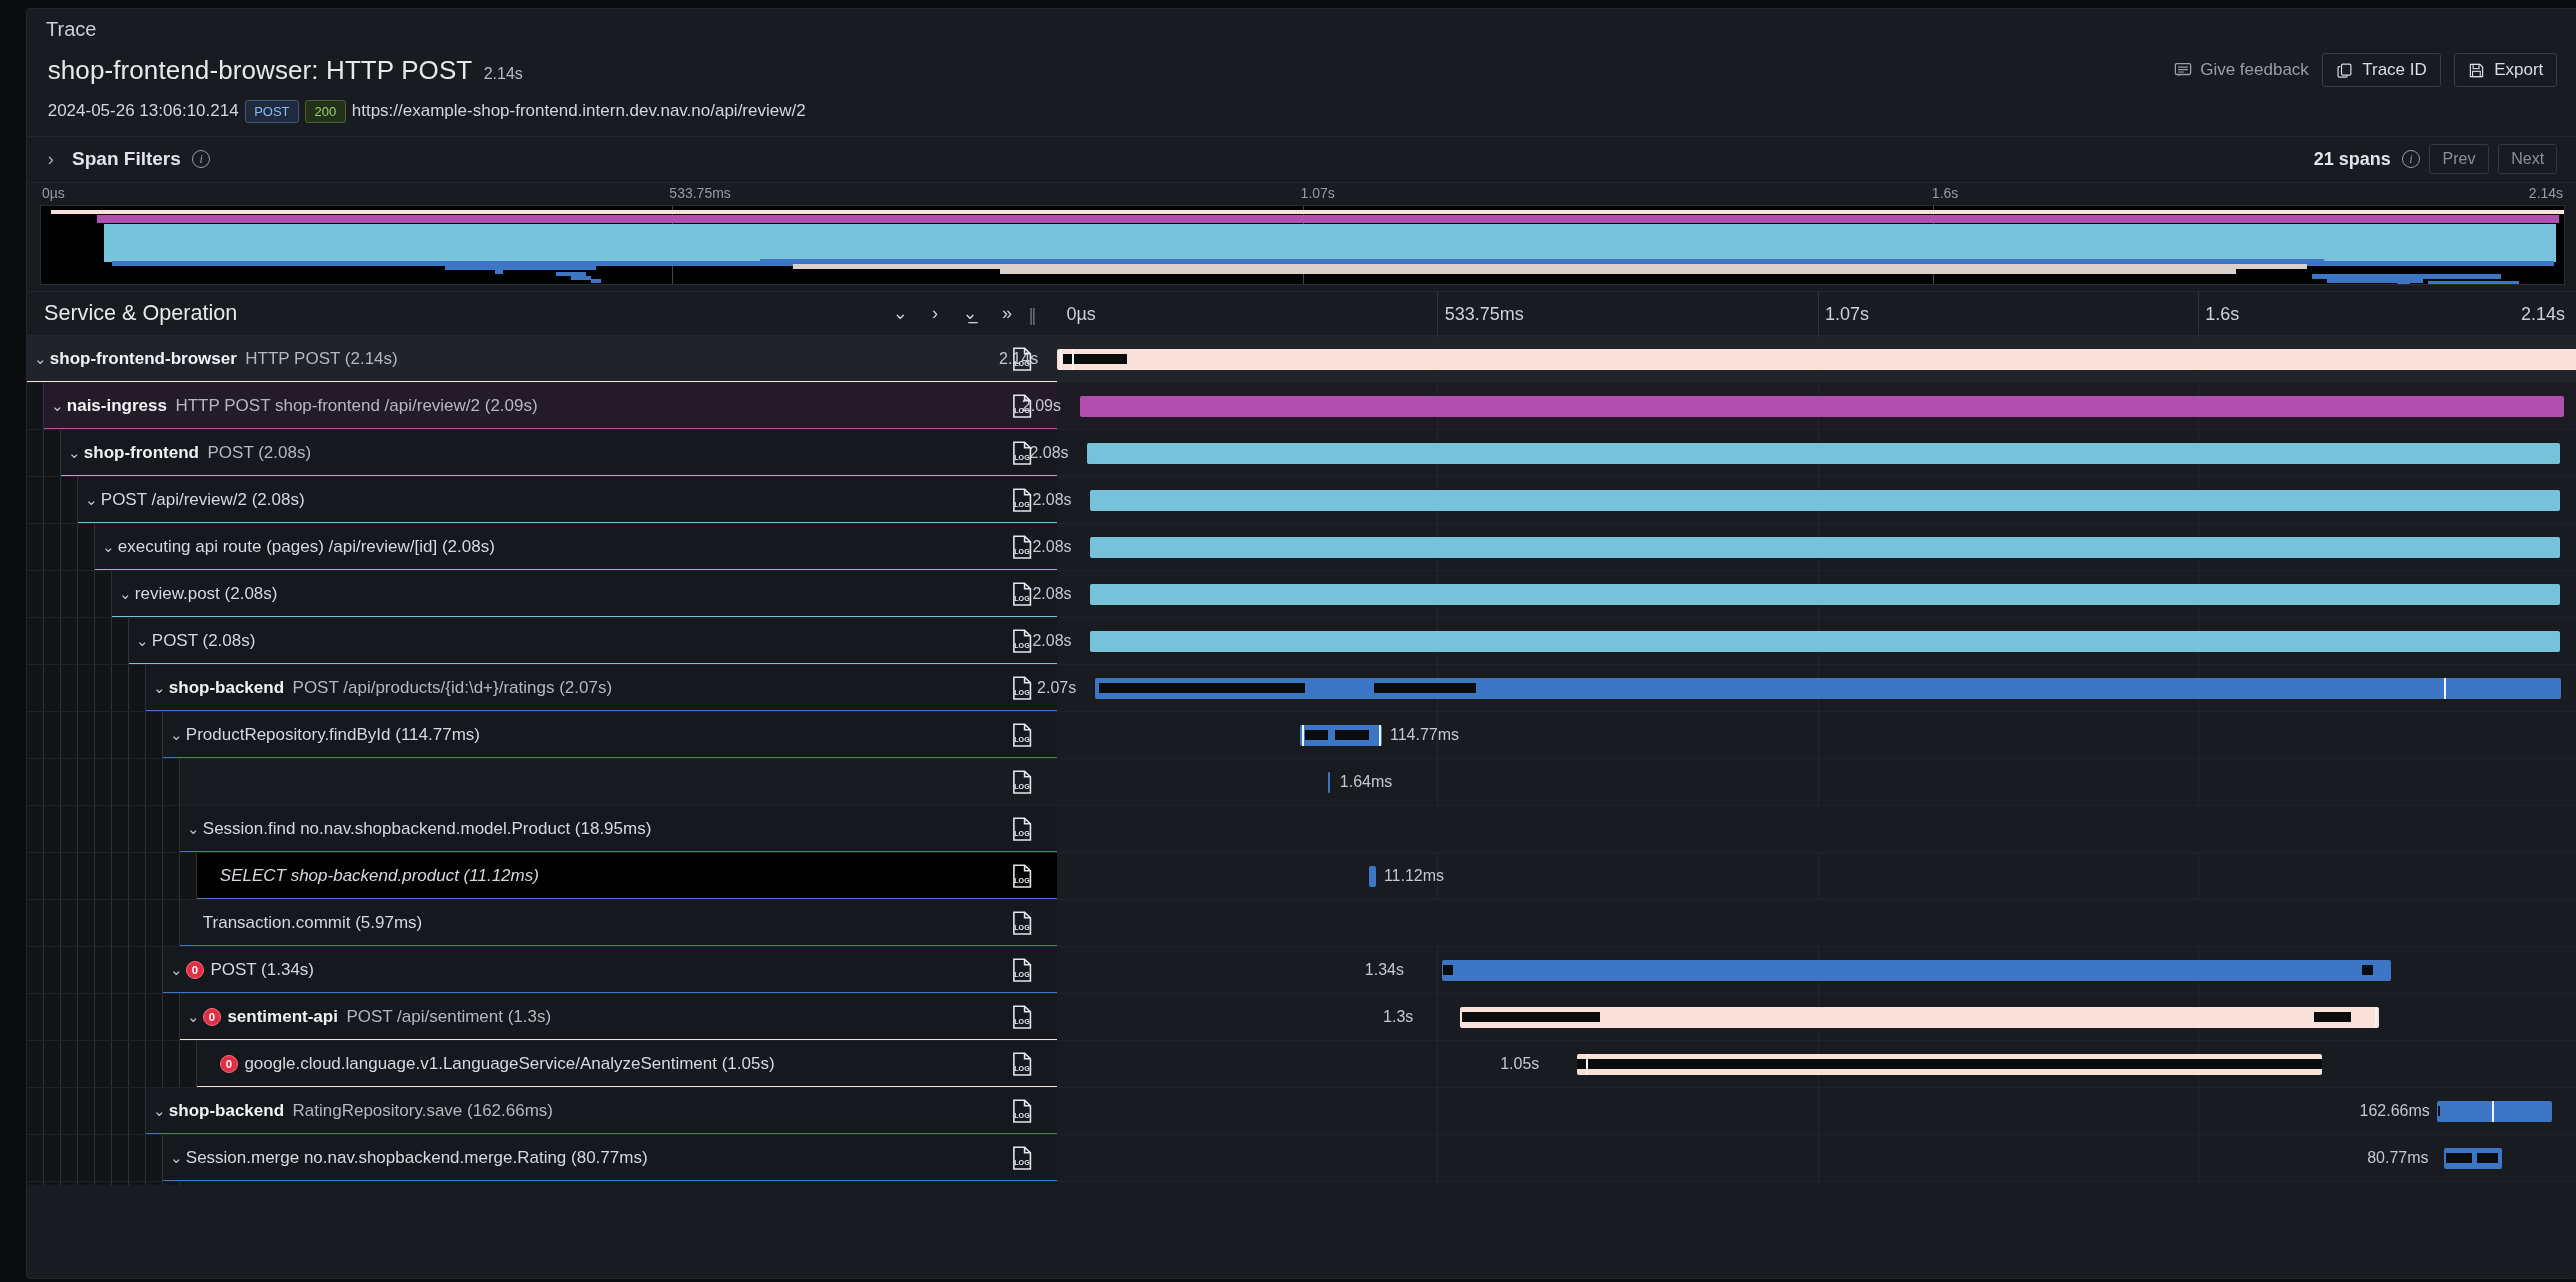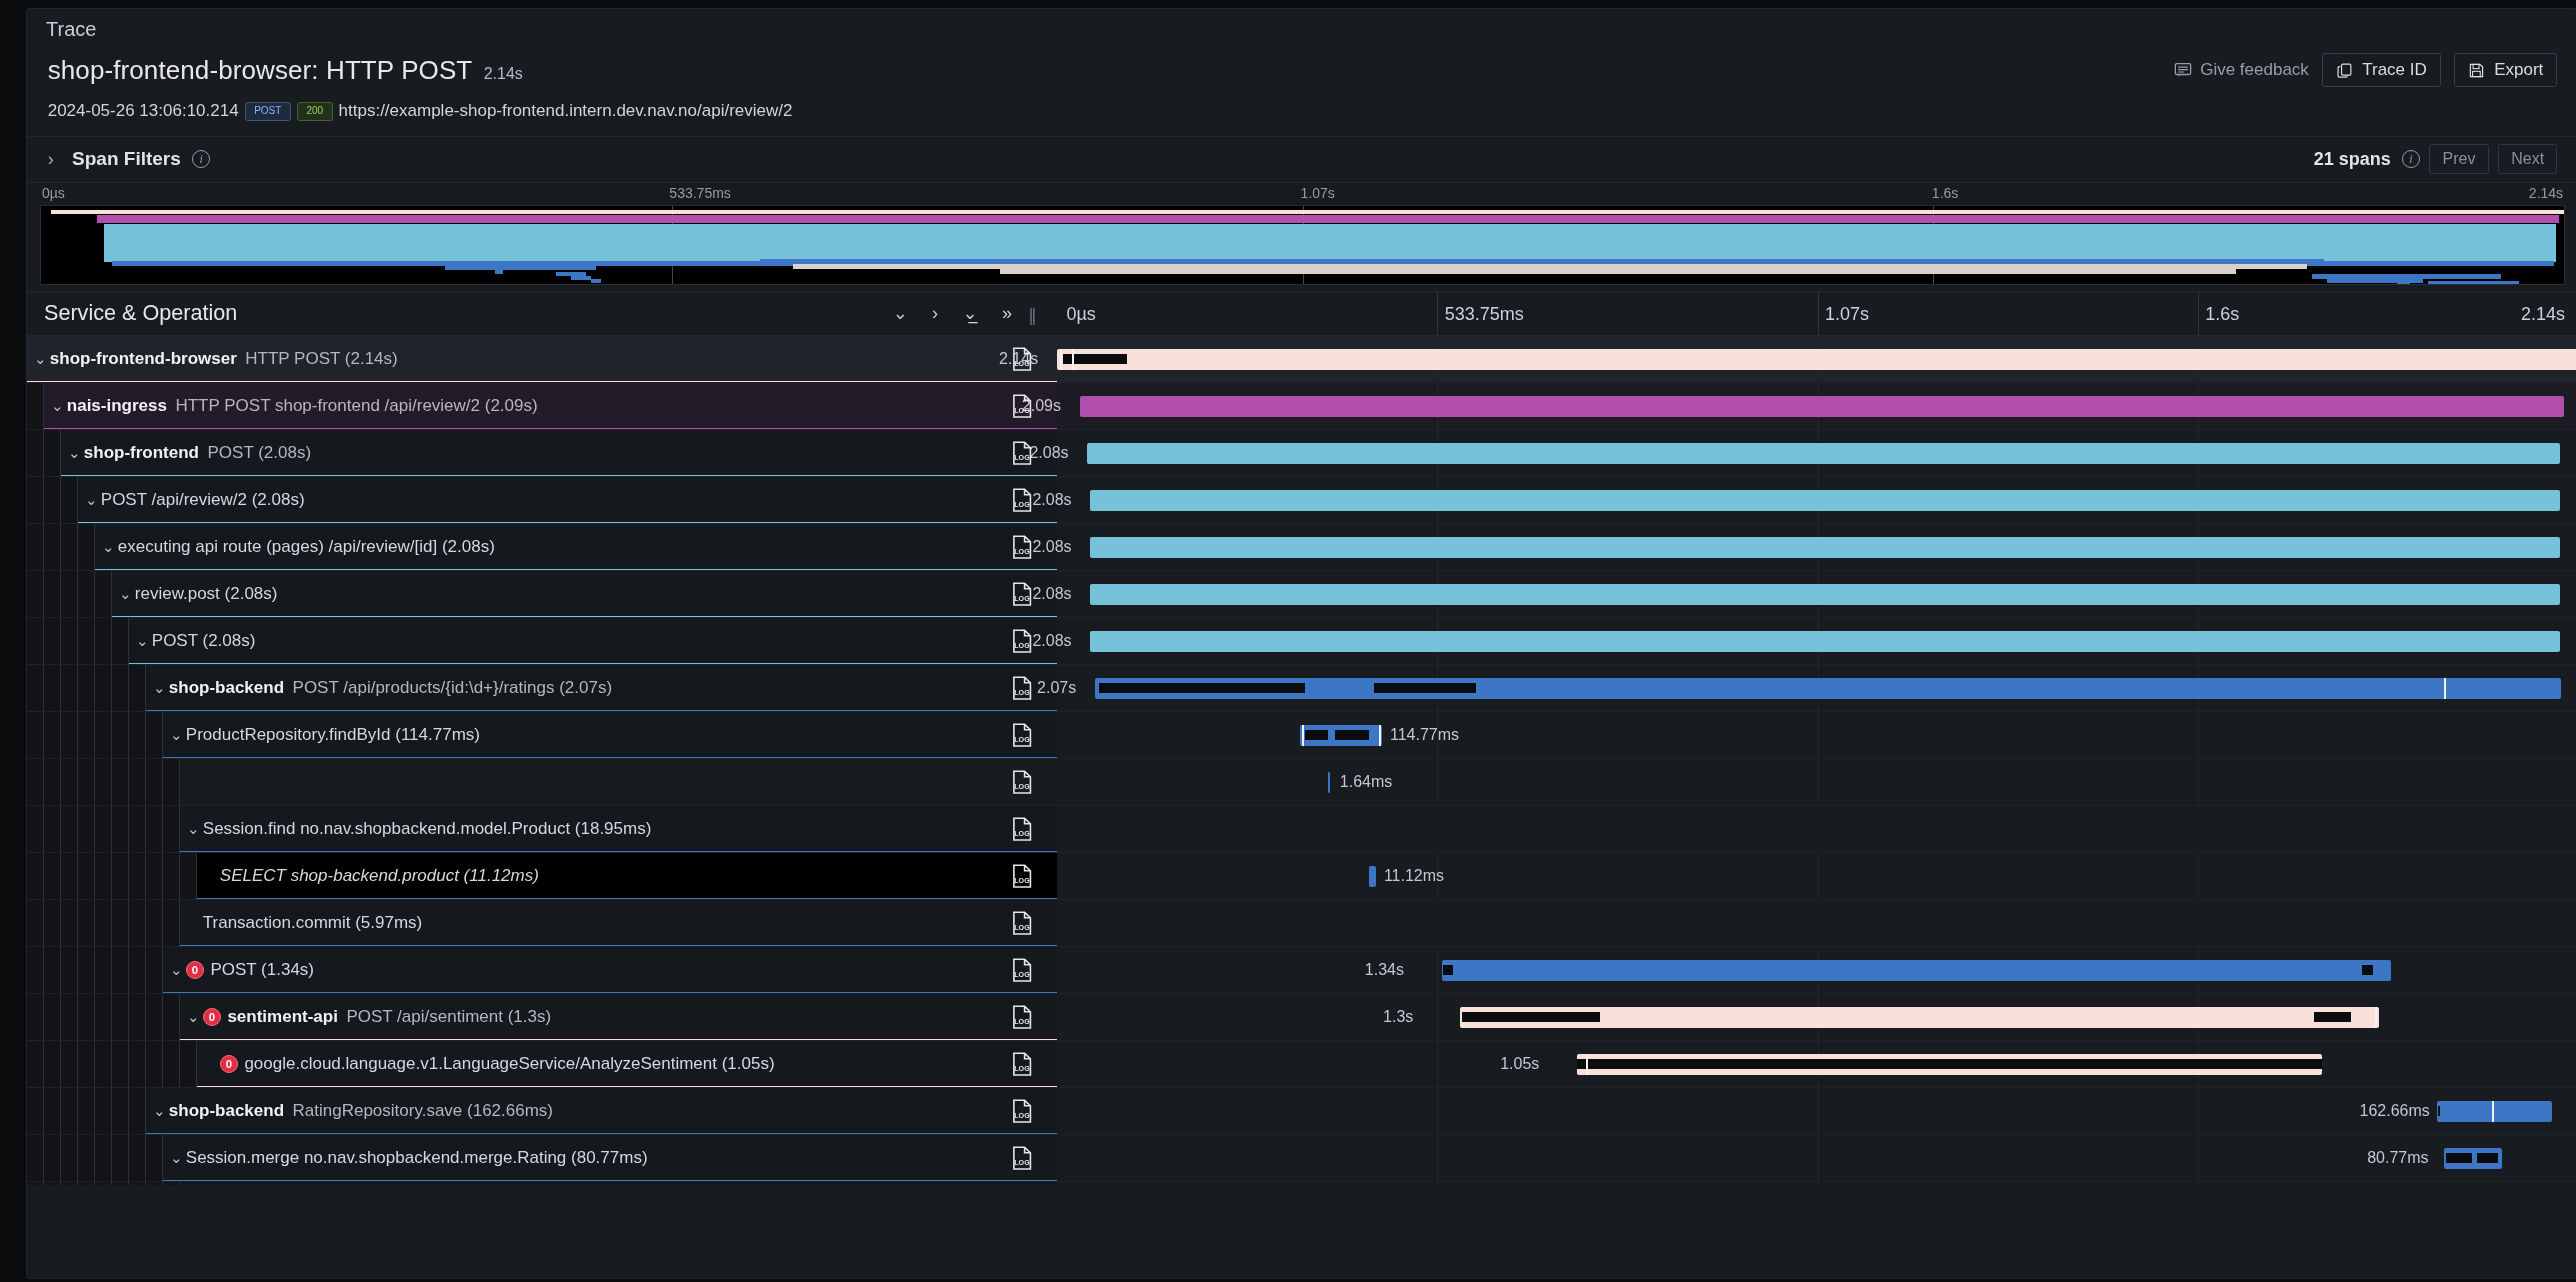--- a/index.html
+++ b/index.html
@@ -44,21 +44,21 @@
   .btn {
     display:flex; align-items:center; gap:9.4px;
     height:34px; padding: 0 13px;
     border:0.9px solid #3a3d44; border-radius:2.8px;
     background: transparent; color:#dcdce3; font-size:17px;
     cursor:pointer; white-space:nowrap;
   }
   .th-row2 { display:flex; align-items:center; gap:6px; height:38px; }
   .th-ts { font-size:17px; color:#d4d4dc; }
   .tag {
-    font-size:10px; padding:2.8px 8.5px; border-radius:2.8px;
+    font-size:13px; padding:2.8px 8.5px; border-radius:2.8px;
     border:0.9px solid #3d5a87; background:#1f2b3d; color:#8ab8ff;
     line-height: 1.2;
   }
   .tag.ok { border-color:#49642e; background:#23301a; color:#9ad36a; }
   .th-url { font-size:17px; color:#d4d4dc; }
 
   
   .filters-bar {
     margin-top: 5.6px;
     height: 47px;

